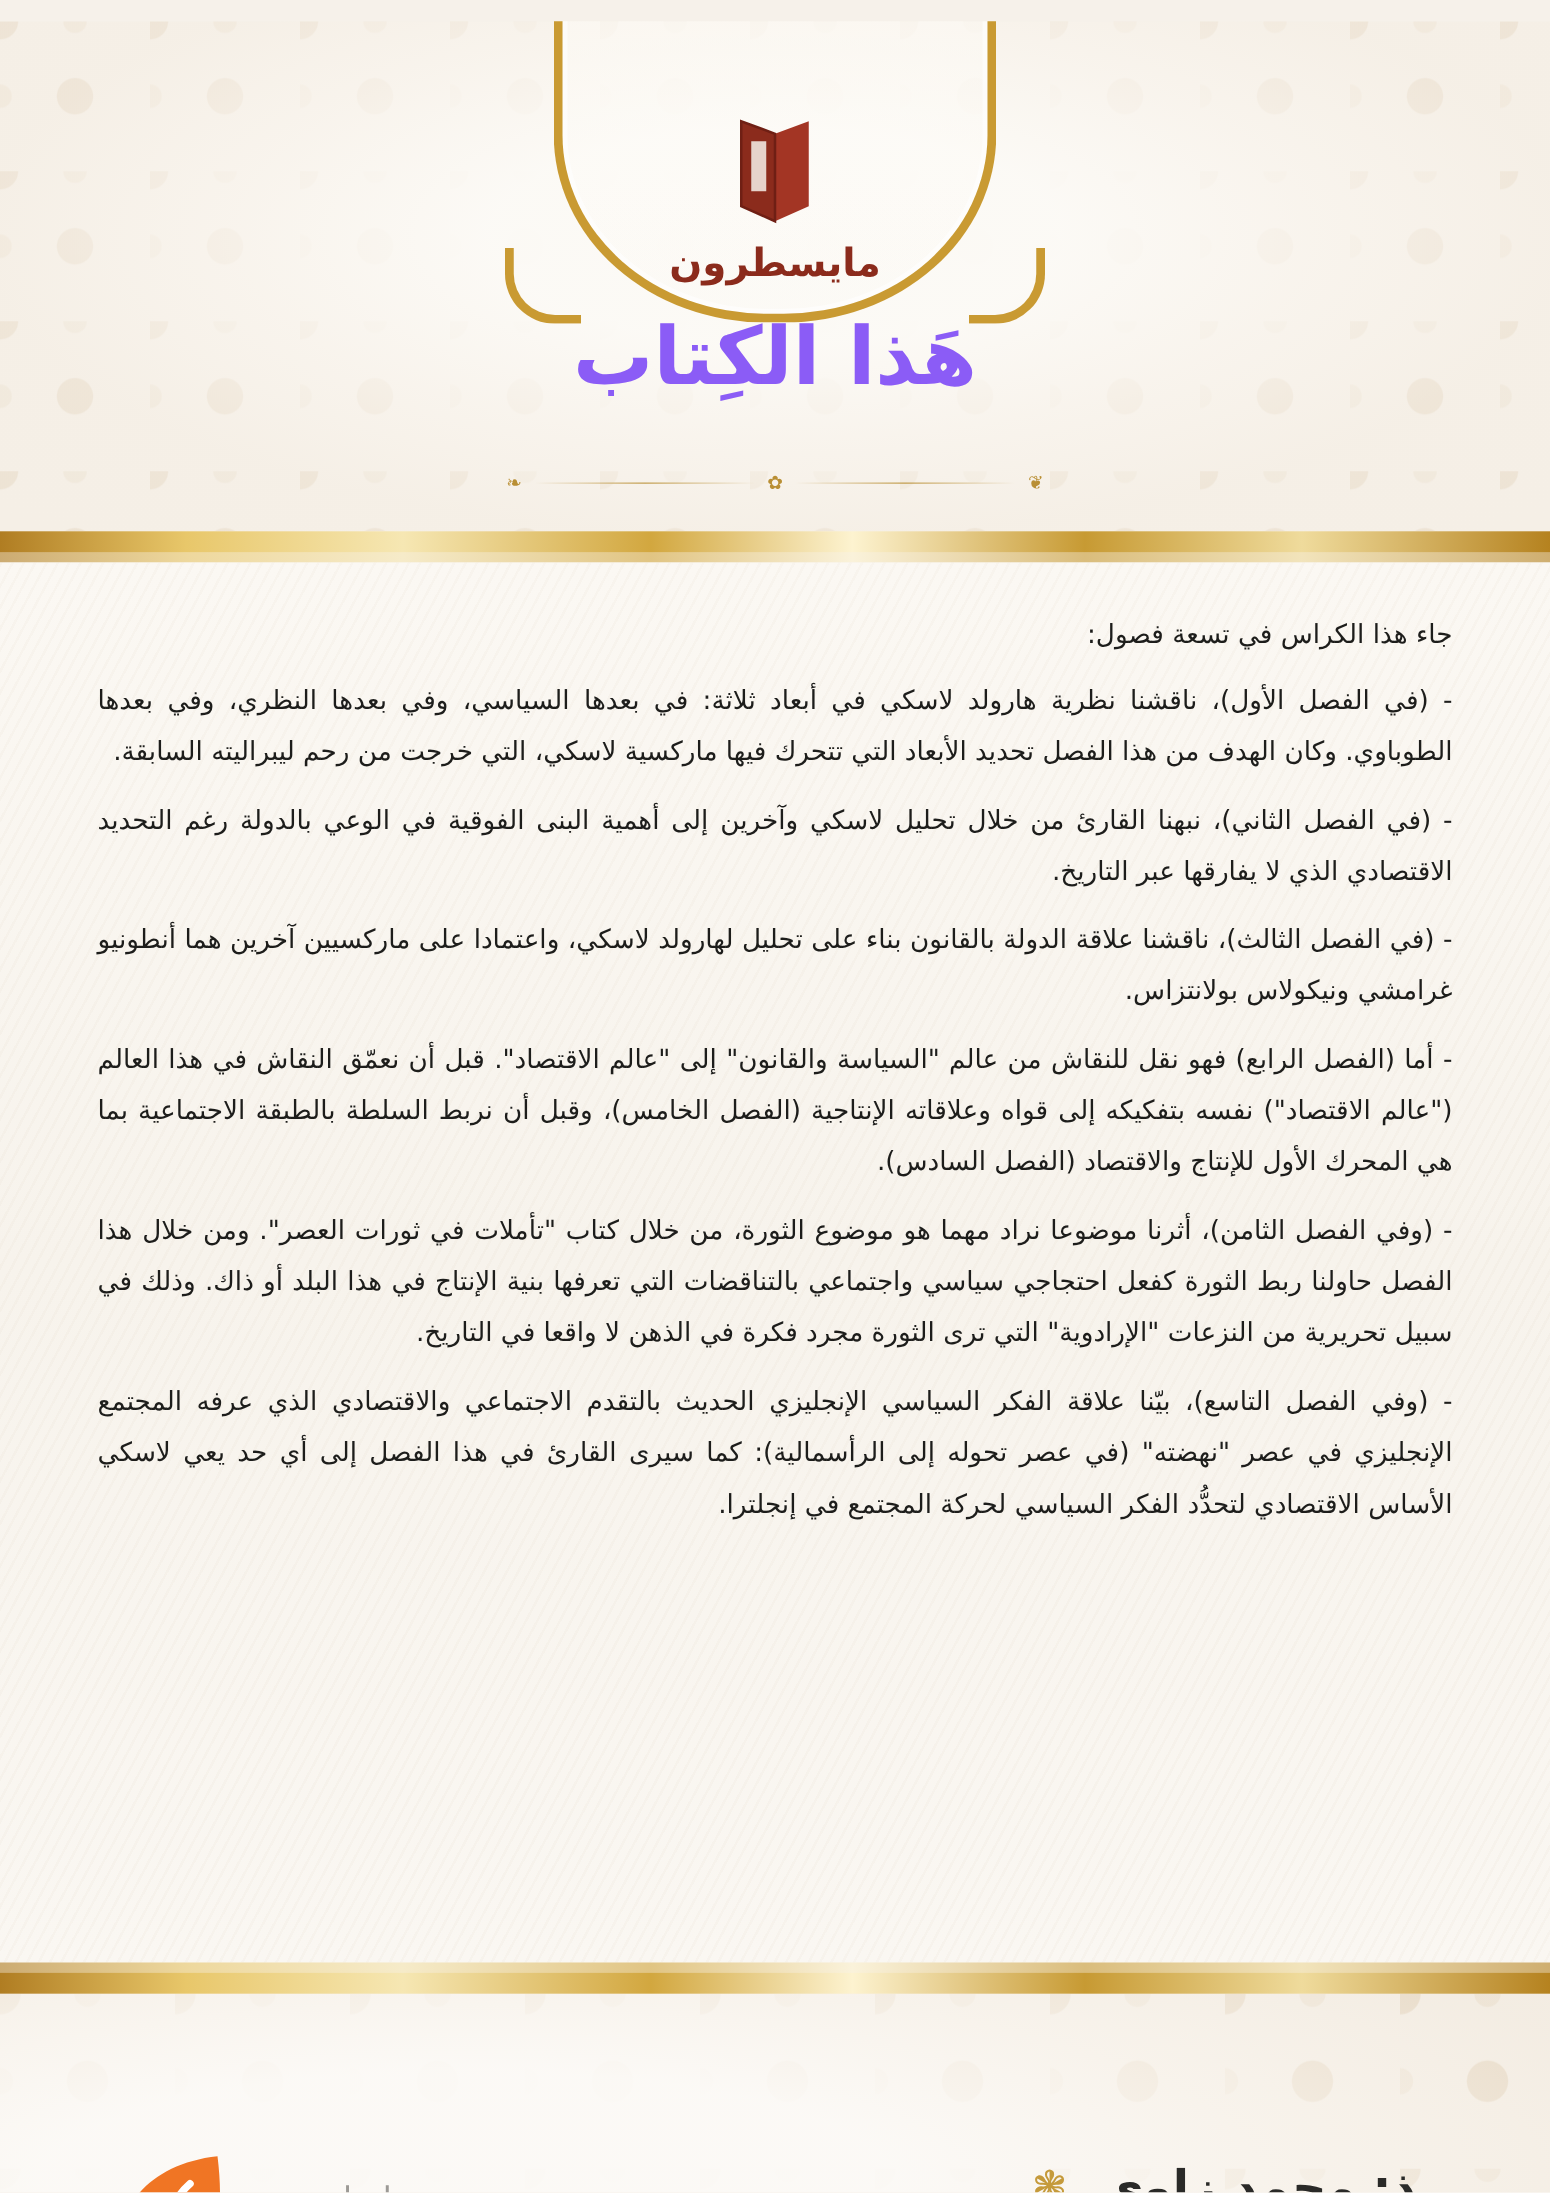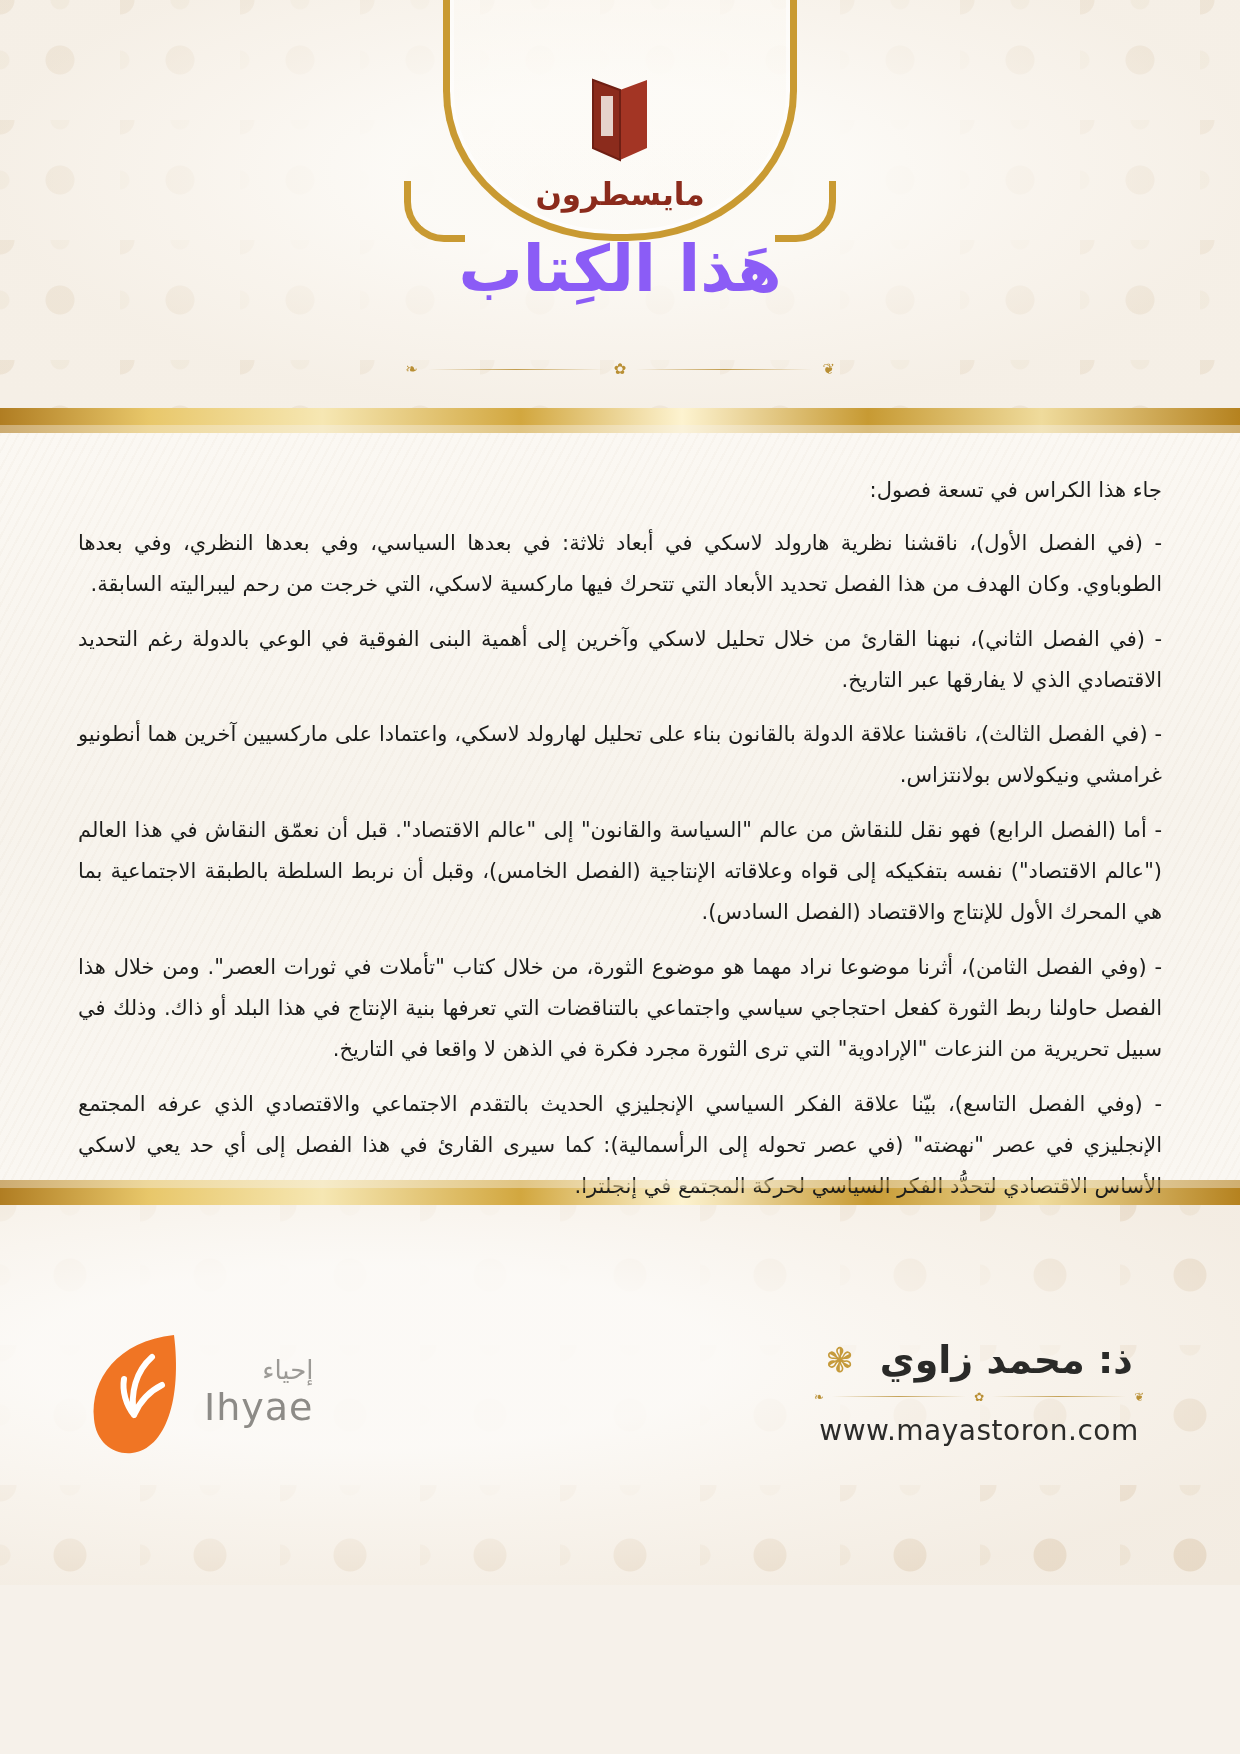--- a/index.html
+++ b/index.html
@@ -20,20 +20,21 @@
     height: 1754px;
     background: #f6f1ea;
     overflow: hidden;
   }
 
   
   .header {
     position: relative;
     height: 408px;
     overflow: hidden;
+    margin-top: 17px;
   }
   .header-pattern {
     position: absolute;
     inset: 0;
     background-color: #f5efe6;
     background-image:
       radial-gradient(circle at 0 0, rgba(214,190,155,0.30) 0 14px, rgba(0,0,0,0) 15px),
       radial-gradient(circle at 60px 60px, rgba(214,190,155,0.30) 0 14px, rgba(0,0,0,0) 15px),
       radial-gradient(circle at 0 60px, rgba(222,203,173,0.22) 0 9px, rgba(0,0,0,0) 10px),
       radial-gradient(circle at 60px 0, rgba(222,203,173,0.22) 0 9px, rgba(0,0,0,0) 10px);
@@ -142,21 +143,21 @@
     background: linear-gradient(90deg,
       #b07d22 0%, #e8c76a 12%, #f6e7b3 26%, #d2a73f 42%,
       #fdf3d0 55%, #c79a33 70%, #efdb9c 84%, #b5821f 100%);
   }
   .gold-bar.thin { height: 8px; opacity: 0.95; }
 
   
   .content {
     position: relative;
     padding: 40px 78px 26px 78px;
-    height: 747px;
+    height: 1120px;
     box-sizing: border-box;
   }
   .content-bg {
     position: absolute;
     inset: 0;
     background:
       repeating-linear-gradient(118deg, rgba(208,190,165,0.07) 0 2px, rgba(0,0,0,0) 2px 8px),
       linear-gradient(180deg, #fbf8f3 0%, #f7f3ec 50%, #faf7f2 100%);
   }
   .content-inner {

